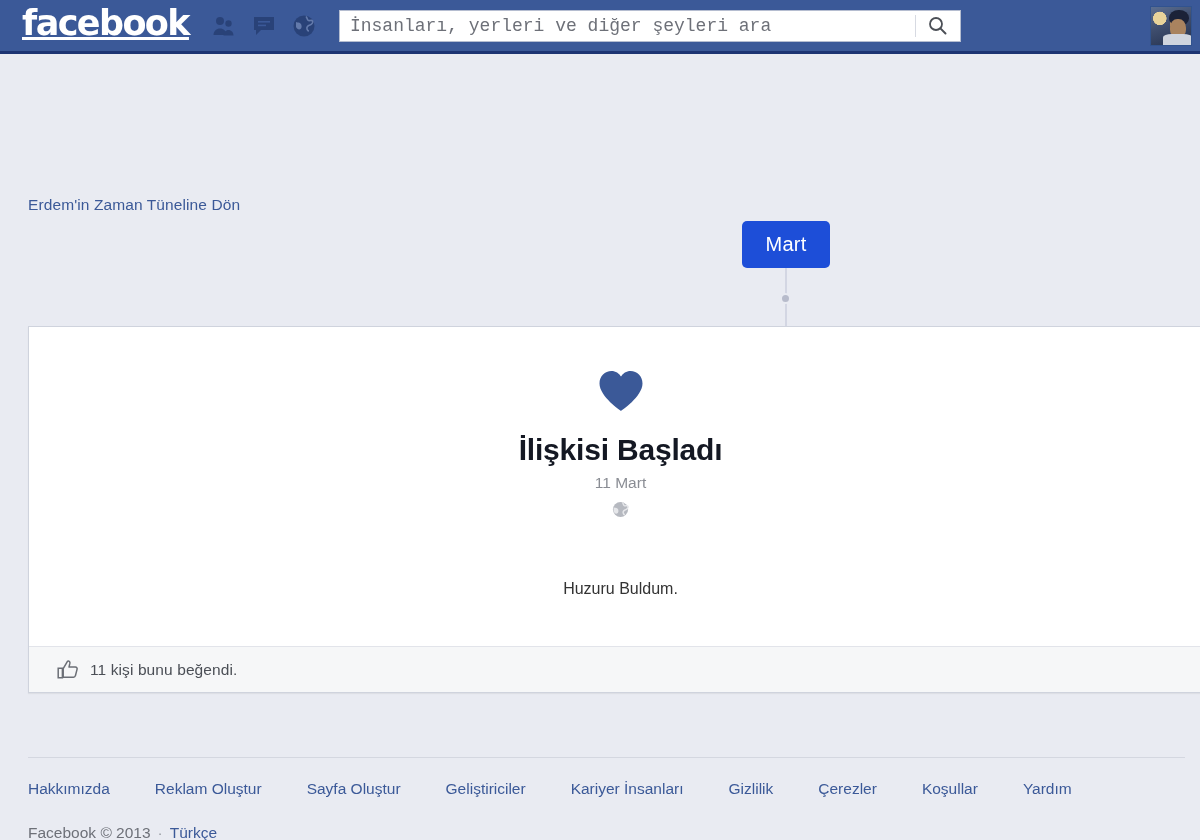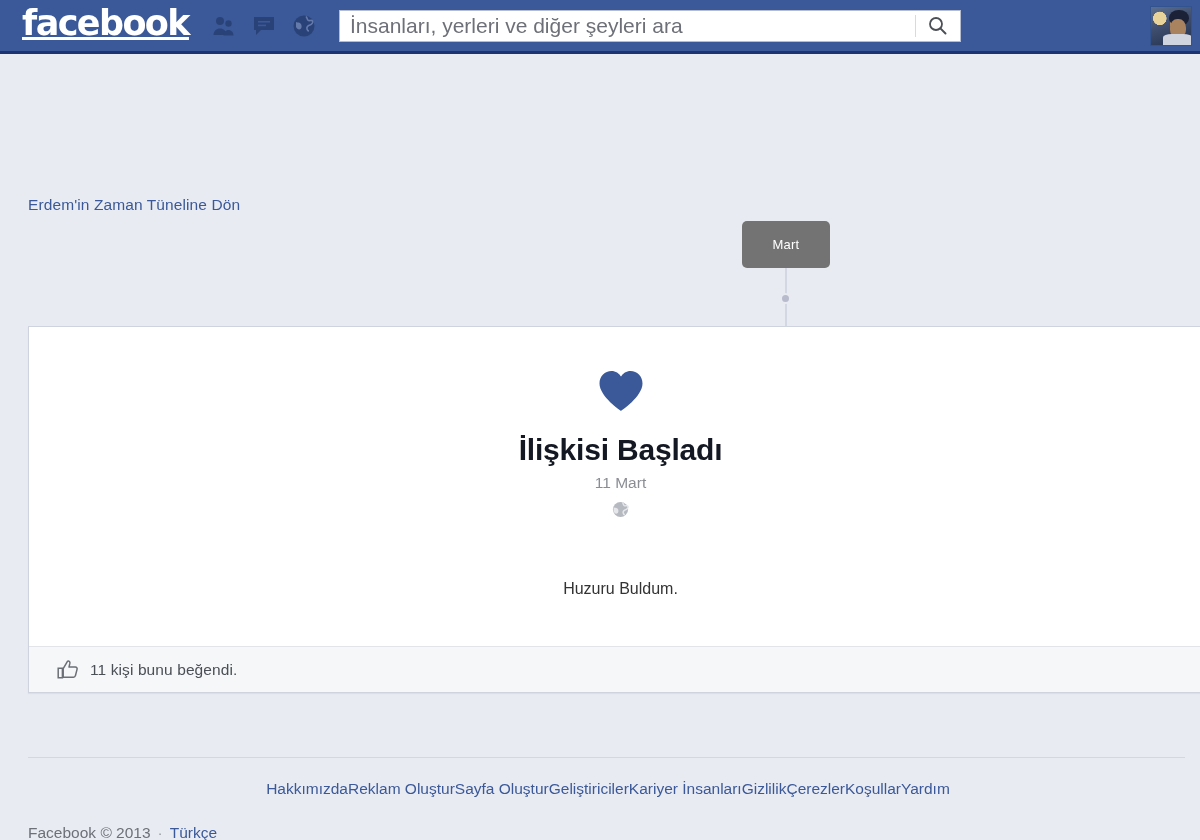--- a/index.html
+++ b/index.html
@@ -65,22 +65,22 @@
     background: #ffffff;
     border: 1px solid #b5bdd0;
     display: flex;
     align-items: center;
   }
   .search-input {
     flex: 1;
     border: none;
     outline: none;
     height: 100%;
-    font-family: Liberation Sans, sans-serif;
-    font-size: 21px;
+    font-family: Liberation Mono, monospace;
+    font-size: 18px;
     color: #55585e;
     padding: 12px 10px;
     background: transparent;
   }
   .search-input::placeholder { color: #6d7078; opacity: 1; }
   .search-divider {
     width: 1px;
     height: 22px;
     background: #d7dae2;
   }
@@ -162,24 +162,24 @@
     white-space: nowrap;
   }
 
   
   .month-pill {
     position: absolute;
     left: 742px;
     top: 167px;
     width: 88px;
     height: 47px;
-    background: #737373;
+    background: #1d4ed8;
     border-radius: 5px;
     color: #ffffff;
-    font-size: 13px;
+    font-size: 20px;
     display: flex;
     align-items: center;
     justify-content: center;
     letter-spacing: 0.2px;
     cursor: pointer;
   }
 
   .connector {
     position: absolute;
     left: 785px;
@@ -269,23 +269,23 @@
   }
   .footer {
     position: absolute;
     left: 28px;
     top: 726px;
     width: 1160px;
   }
   .footer-links {
     display: flex;
     align-items: center;
+    gap: 45px;
     list-style: none;
     flex-wrap: nowrap;
-    justify-content: center;
   }
   .footer-links a {
     font-size: 15.5px;
     color: #3b5998;
     text-decoration: none;
     white-space: nowrap;
   }
   .footer-copy {
     margin-top: 26px;
     font-size: 15.5px;

